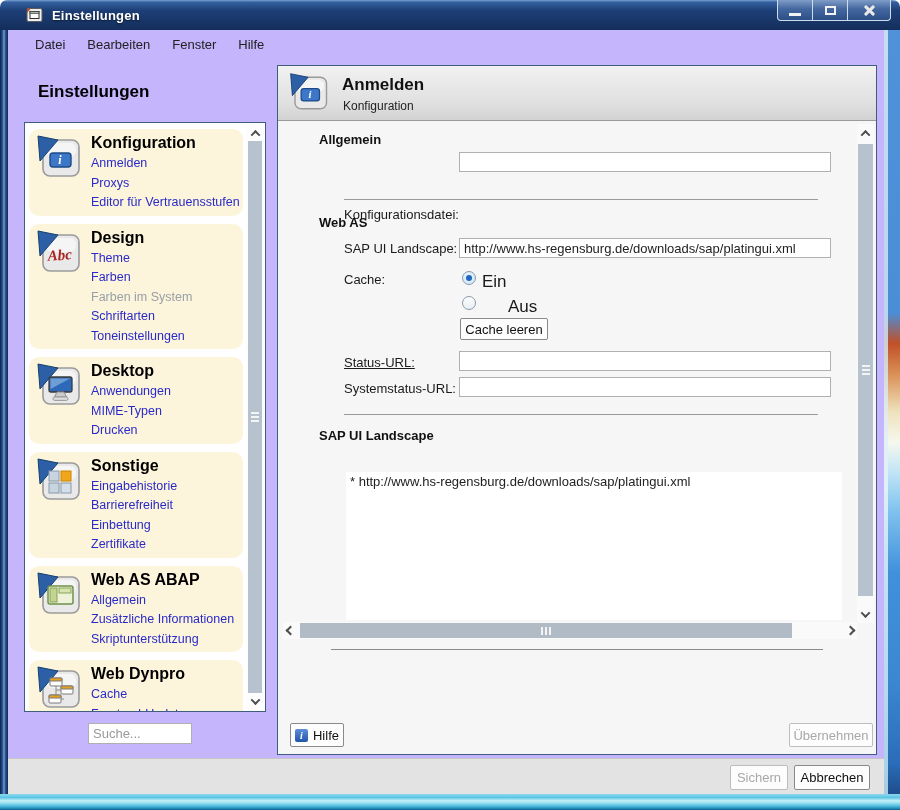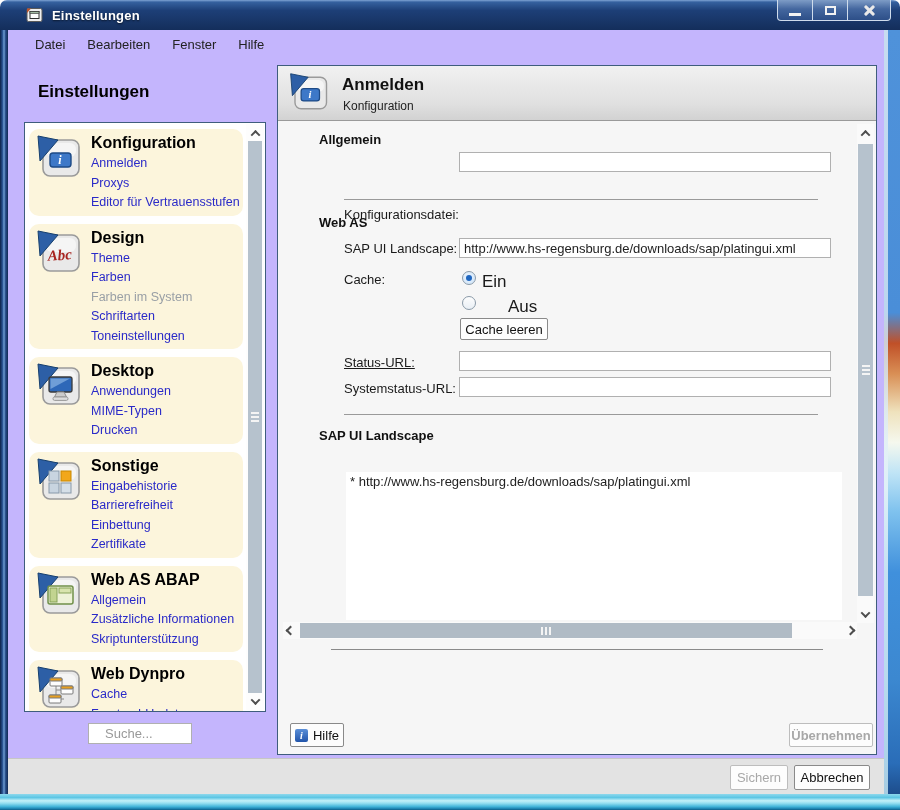--- a/index.html
+++ b/index.html
@@ -55,21 +55,21 @@
   .card .tile { position:absolute; left:6px; top:5px; width:48px; height:48px; }
   .card-title { font-size:16px; font-weight:bold; color:#000; line-height:18px; margin-bottom:2px; white-space:nowrap; }
   .card-link { font-size:12.5px; color:#2a2ac8; line-height:19.5px; white-space:nowrap; overflow:hidden; cursor:pointer; }
   .card-link.disabled { color:#9aa0a6; cursor:default; }
 
   .sb-scroll { position:absolute; top:1px; right:1px; bottom:1px; width:18px; background:#fdfdfd; }
   .sb-thumb { position:absolute; left:2px; right:2px; top:17px; bottom:17px;
     background:#b6c2cd; display:flex; align-items:center; justify-content:center; }
 
   .search { position:absolute; left:80px; top:693px; width:104px; height:21px;
-    border:1px solid #b0b0b0; background:#fff; font-size:13px; padding:0 16px;
+    border:1px solid #b0b0b0; background:#fff; font-size:13px; padding:0 4px;
     color:#333; font-family:"Liberation Sans",sans-serif; }
   .search::placeholder { color:#999; }
 
   
   .sarrow { position:absolute; display:flex; align-items:center; justify-content:center; cursor:pointer; }
   .chev { width:7px; height:7px; border-right:2px solid #4e4e4e; border-bottom:2px solid #4e4e4e; }
   .chev.up { transform:rotate(-135deg) translate(-1px,-1px); }
   .chev.down { transform:rotate(45deg) translate(-1px,-1px); }
   .chev.left { transform:rotate(135deg); }
   .chev.right { transform:rotate(-45deg); }
@@ -117,21 +117,21 @@
     display:flex; align-items:center; justify-content:center; }
   .hscroll { position:absolute; left:5px; top:556px; width:574px; height:17px; background:#fafafa; }
   .hthumb { position:absolute; top:1px; bottom:1px; left:17px; width:492px; background:#b0bbc5;
     display:flex; align-items:center; justify-content:center; }
 
   .help-btn { position:absolute; left:12px; top:657px; width:54px; height:24px; gap:5px; }
   .help-ico { width:13px; height:13px; border-radius:2px;
     background:linear-gradient(180deg,#5b8fd8,#2255aa); color:#fff; font-size:10px;
     font-weight:bold; font-style:italic; display:flex; align-items:center; justify-content:center;
     font-family:"Liberation Serif",serif; }
-  .apply-btn { position:absolute; left:511px; top:657px; width:84px; height:24px;font-weight:bold; }
+  .apply-btn { position:absolute; left:511px; top:657px; width:84px; height:24px; }
 
   
   .footer { position:absolute; left:0; right:0; top:728px; height:36px; background:#e3e3e3;
     border-top:1px solid #c6c6c6; }
   .save-btn { position:absolute; right:96px; top:6px; width:58px; height:25px; }
   .cancel-btn { position:absolute; right:14px; top:6px; width:76px; height:25px; }
 </style>
 </head>
 <body>
 

